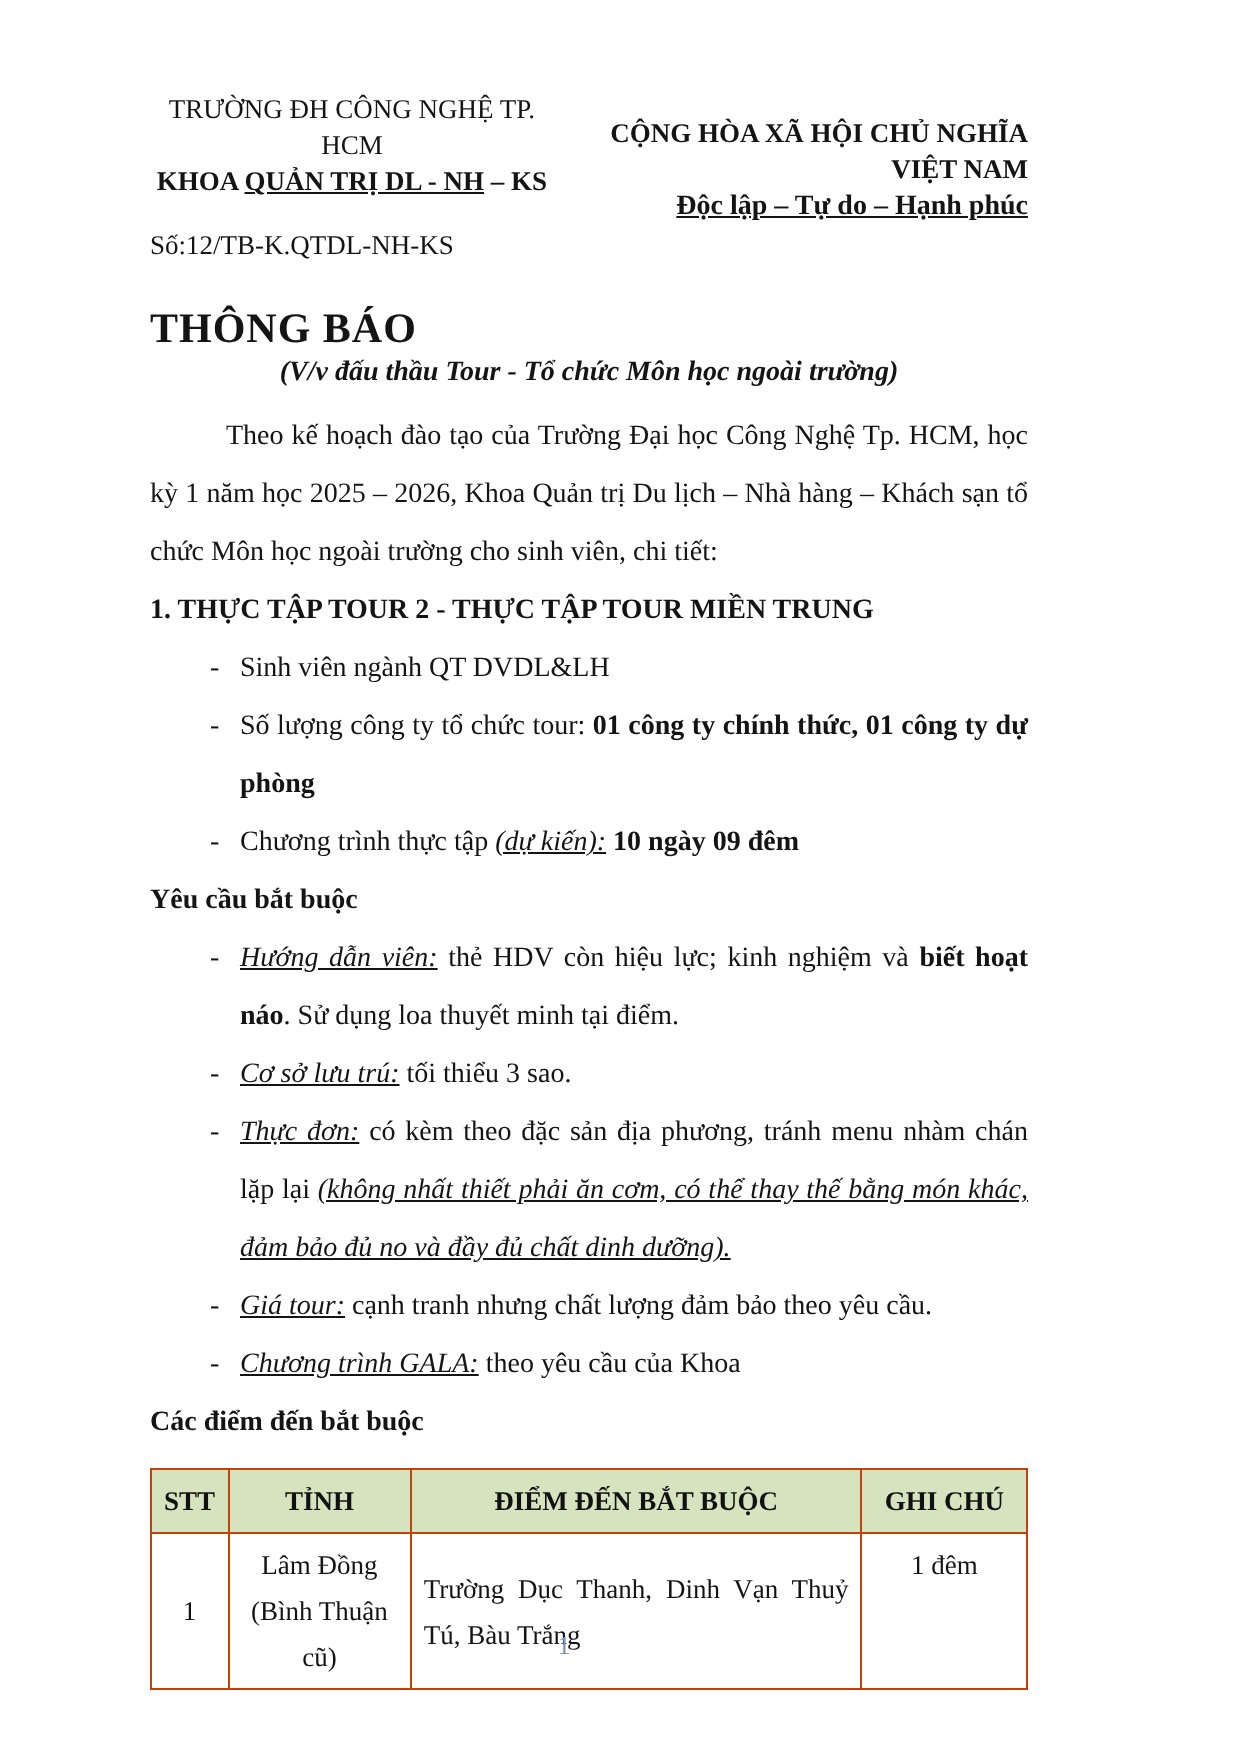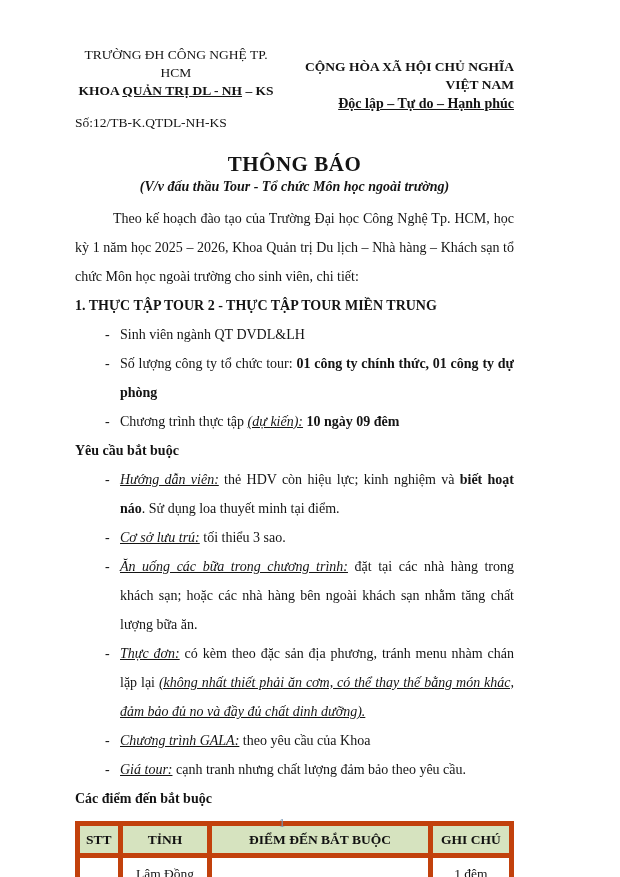--- a/index.html
+++ b/index.html
@@ -30,21 +30,21 @@
   .header-right{width:54%;text-align:right;font-size:13.5px;line-height:18px;margin-top:12px;}
   .org-line1{font-size:13.5px;}
   .org-line2{font-weight:bold;font-size:13.5px;}
   .doc-number{text-align:left;font-size:13.5px;margin-top:14px;}
   .motto-line1{font-weight:bold;font-size:13.5px;}
   .motto-line2{font-weight:bold;font-size:14px;margin-top:1px;}
   .date-line{font-style:italic;font-size:13.5px;margin-top:27px;}
 
   
   .doc-title{
-    text-align:center;font-weight:bold;font-size:21px;
+    text-align:left;font-weight:bold;font-size:21px;
     margin-top:20px;letter-spacing:0.5px;
   }
   .doc-subtitle{
     text-align:center;font-weight:bold;font-style:italic;font-size:14px;
     margin-top:2px;
   }
 
   
   .body-text{font-size:14px;line-height:29px;}
   .intro{
@@ -57,21 +57,21 @@
     font-size:14px;line-height:29px;text-align:justify;
   }
   .dash{display:inline-block;width:15px;text-indent:0;}
 
   
   .dest-table{
     width:100%;border-collapse:collapse;margin-top:8px;
     font-size:13.5px;
   }
   .dest-table th,.dest-table td{
-    border:5px solid #c2410c;
+    border:1px solid #c2410c;
     padding:4px 6px;
   }
   .dest-table th{
     background:var(--table-header-bg);
     font-weight:bold;text-align:center;
     height:32px;color:#111;
   }
   .col-stt{width:8%;}
   .col-province{width:21%;}
   .col-dest{width:52%;}
@@ -115,24 +115,23 @@
   <div class="list-block">
       <div class="list-item"><span class="dash">-</span><span>Sinh viên ngành QT DVDL&amp;LH</span></div>
       <div class="list-item"><span class="dash">-</span><span>Số lượng công ty tổ chức tour: </span><span class="b">01 công ty chính thức, 01 công ty dự phòng</span></div>
       <div class="list-item"><span class="dash">-</span><span>Chương trình thực tập </span><span class="i">(dự kiến):</span><span> </span><span class="b">10 ngày 09 đêm</span></div>
     </div>
 
   <div class="section-heading">Yêu cầu bắt buộc</div>
   <div class="list-block">
       <div class="list-item"><span class="dash">-</span><span class="i">Hướng dẫn viên:</span><span> thẻ HDV còn hiệu lực; kinh nghiệm và </span><span class="b">biết hoạt náo</span><span>. Sử dụng loa thuyết minh tại điểm.</span></div>
       <div class="list-item"><span class="dash">-</span><span class="i">Cơ sở lưu trú:</span><span> tối thiểu 3 sao.</span></div>
-      <div class="list-item"><span class="dash">-</span><span class="i">Ăn uống các bữa trong chương trình:</span><span> đặt tại các nhà hàng trong khách sạn; hoặc các nhà hàng bên ngoài khách sạn nhằm tăng chất lượng bữa ăn.</span></div>
       <div class="list-item"><span class="dash">-</span><span class="i">Thực đơn:</span><span> có kèm theo đặc sản địa phương, tránh menu nhàm chán lặp lại </span><span class="i">(không nhất thiết phải ăn cơm, có thể thay thế bằng món khác, đảm bảo đủ no và đầy đủ chất dinh dưỡng).</span></div>
+      <div class="list-item"><span class="dash">-</span><span class="i">Giá tour:</span><span> cạnh tranh nhưng chất lượng đảm bảo theo yêu cầu.</span></div>
       <div class="list-item"><span class="dash">-</span><span class="i">Chương trình GALA:</span><span> theo yêu cầu của Khoa</span></div>
-      <div class="list-item"><span class="dash">-</span><span class="i">Giá tour:</span><span> cạnh tranh nhưng chất lượng đảm bảo theo yêu cầu.</span></div>
     </div>
 
   <div class="section-heading">Các điểm đến bắt buộc</div>
 
   <table class="dest-table">
     <colgroup>
       <col class="col-stt">
         <col class="col-province">
         <col class="col-dest">
         <col class="col-note">

